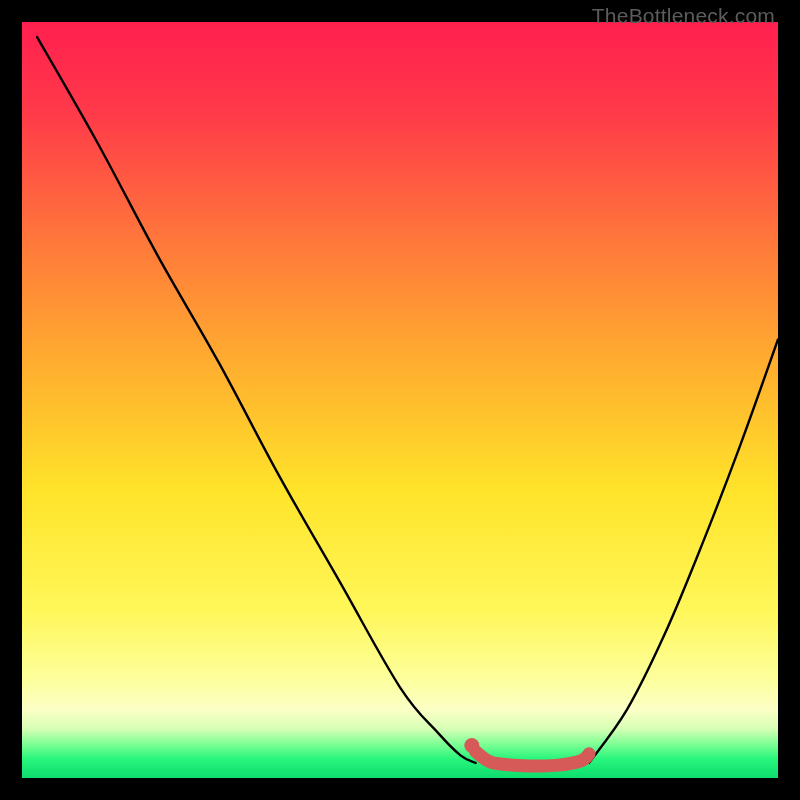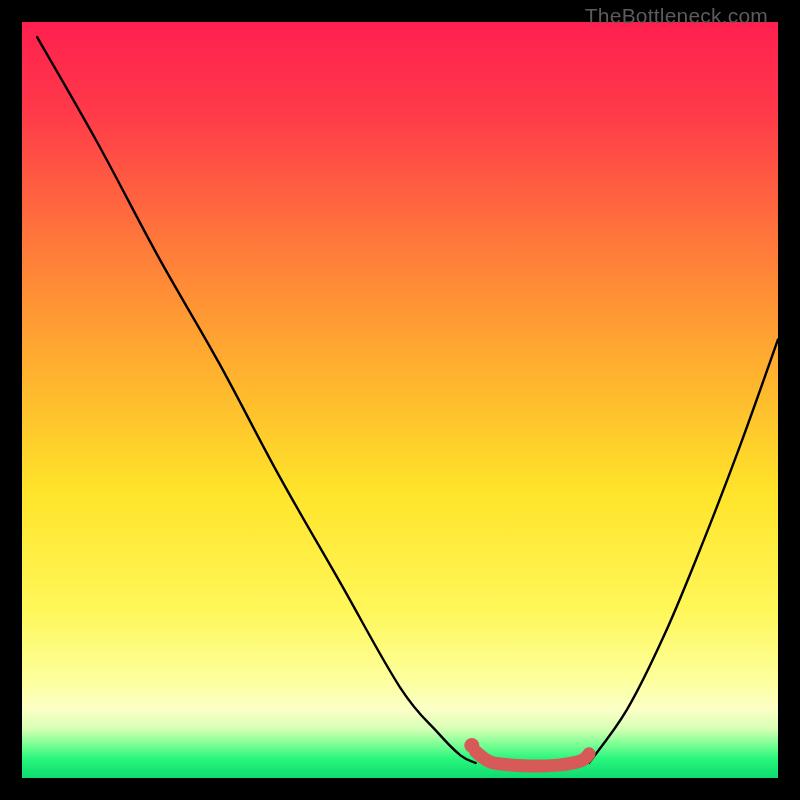--- a/index.html
+++ b/index.html
@@ -27,21 +27,21 @@
   .gradient {
     position: absolute;
     left: 0;
     top: 0;
     width: 100%;
     height: 100%;
   }
   .watermark {
     position: absolute;
     top: 4px;
-    right: 32px;
+    right: 25px;
     color: #5c5c5c;
     font-size: 21px;
     font-weight: 500;
     letter-spacing: 0.2px;
   }
   svg.curves {
     position: absolute;
     left: 0;
     top: 0;
     width: 100%;

